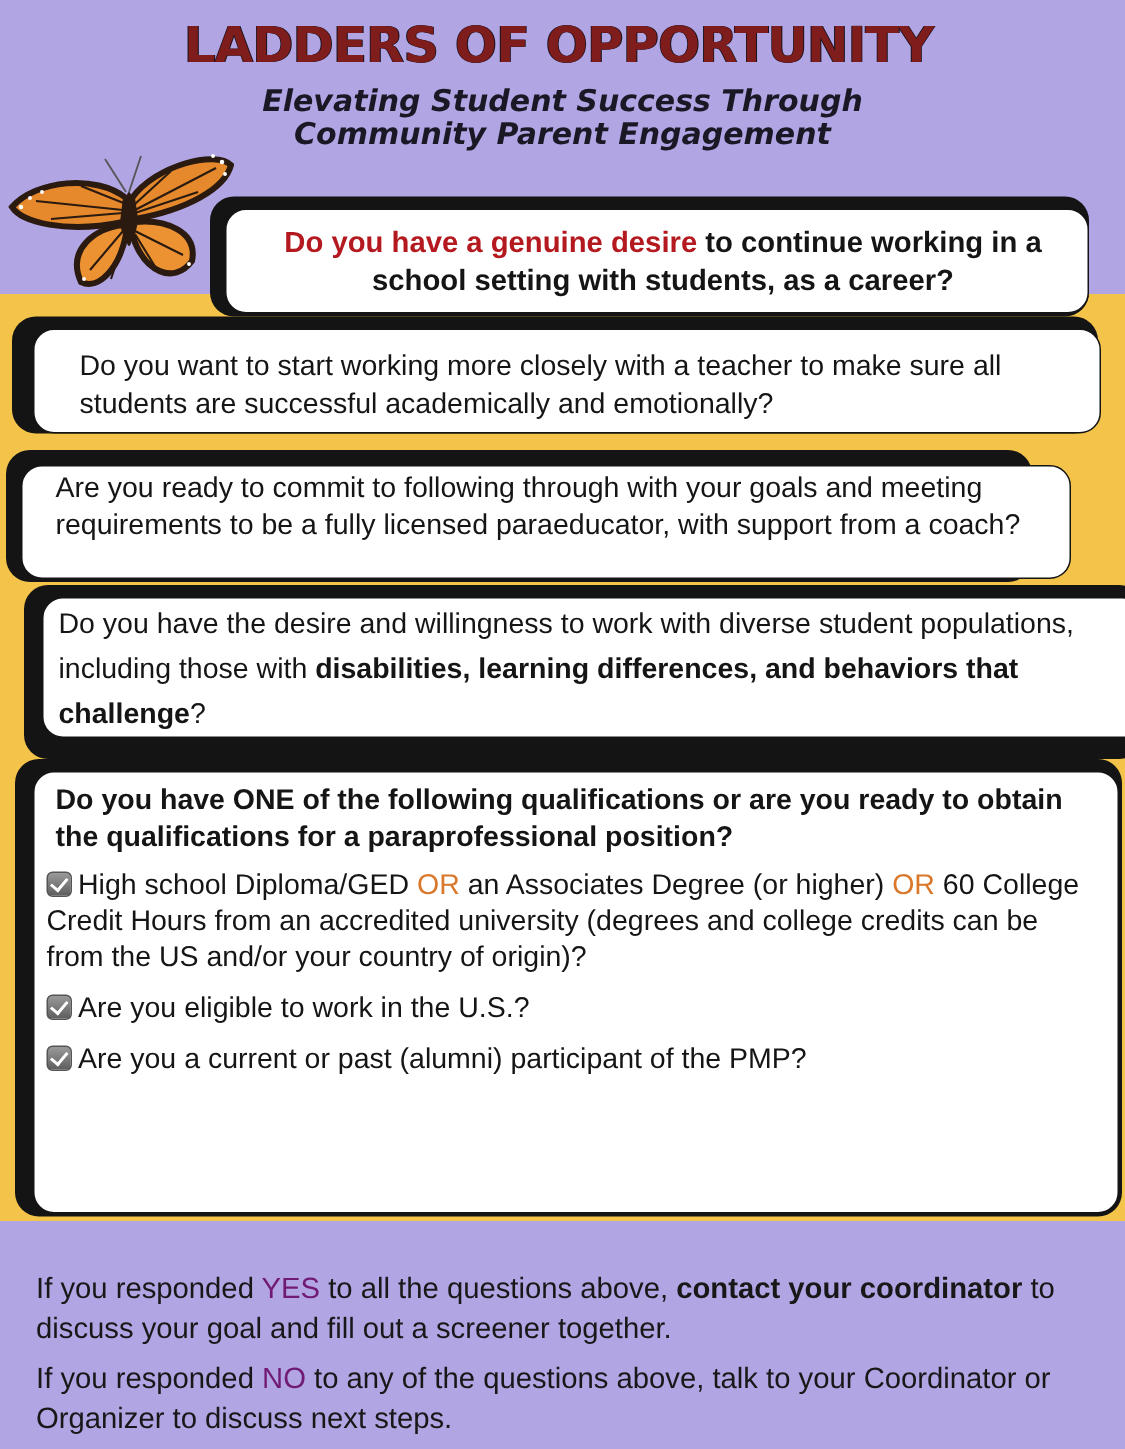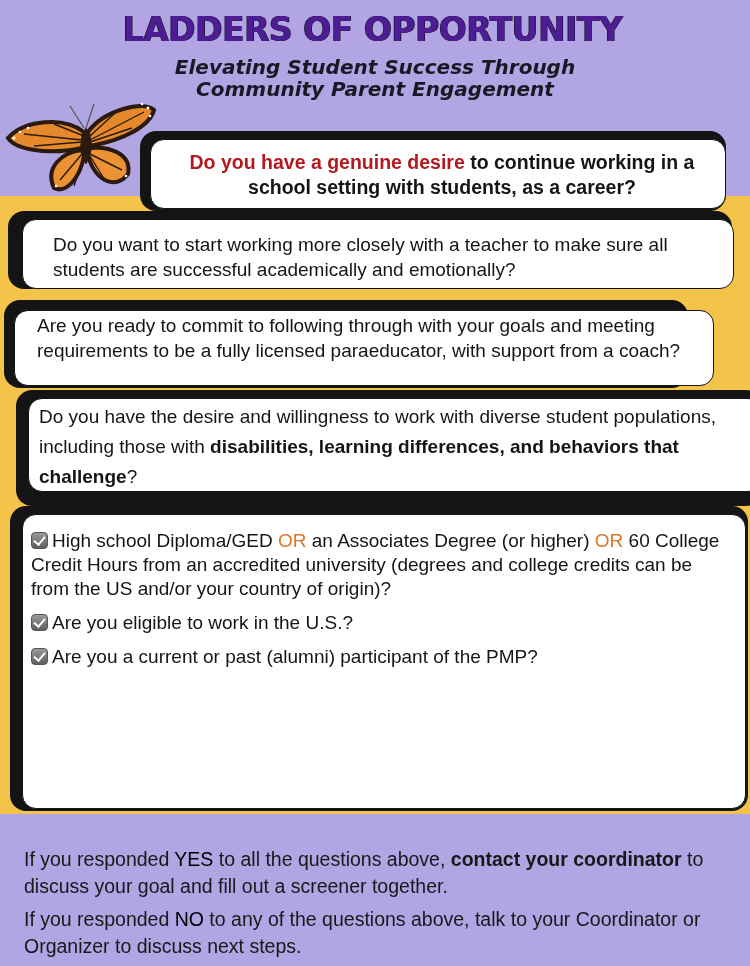--- a/index.html
+++ b/index.html
@@ -10,21 +10,21 @@
     background: #b1a5e3;
     color: #141414;
   }
   .band-yellow {
     position: absolute; left: 0; top: 196px; width: 750px; height: 618px;
     background: #f4c44a;
   }
   .title {
     position: absolute; top: 10px; left: 0; width: 745px; text-align: center;
     font-family: "DejaVu Sans", sans-serif; font-weight: 900; font-size: 33px;
-    letter-spacing: -0.5px; color: #4c1d95;
+    letter-spacing: -0.5px; color: #7f1d1d;
     text-shadow: 0.6px 0 0 #16131e, -0.6px 0 0 #16131e;
   }
   .subtitle {
     position: absolute; top: 56px; left: 0; width: 750px; text-align: center;
     font-family: "DejaVu Sans", sans-serif; font-style: italic; font-weight: bold;
     font-size: 20px; line-height: 22px; color: #1b1826;
   }
   .butterfly { position: absolute; left: 4px; top: 96px; width: 152px; height: 100px; }
 
   .card {
@@ -52,21 +52,21 @@
     background: linear-gradient(#9a9a9a, #5e5e5e);
     border: 1px solid #555; position: relative;
   }
   .check-icon::after {
     content: ""; position: absolute; left: 4px; top: 1px; width: 5px; height: 9px;
     border: solid #fff; border-width: 0 2.5px 2.5px 0; transform: rotate(40deg);
   }
   .footer { position: absolute; left: 24px; top: 846px; width: 700px;
     font-family: "Liberation Sans", sans-serif; font-size: 19.5px; line-height: 27px; color: #181818; }
   .footer p + p { margin-top: 6px; }
-  .white { color: #000000; }
+  .white { color: #701a75; }
 </style>
 </head>
 <body>
 
 <div class="band-yellow"></div>
 
 <h1 class="title">LADDERS OF OPPORTUNITY</h1>
 <div class="subtitle">
   <div>Elevating Student Success Through</div>
   <div>Community Parent Engagement</div>
@@ -121,20 +121,21 @@
 <div class="card" style="left:16px; top:390px; width:746px; height:116px;">
   <div class="inner" style="left:12px; top:8px; width:734px; height:94px; padding:3px 0 0 10px;">
     <div class="q-text" style="line-height:30px;">
       <span>Do you have the desire and willingness to work with diverse student populations, including those with </span><span class="b">disabilities, learning differences, and behaviors that challenge</span><span>?</span>
     </div>
   </div>
 </div>
 
 <div class="card" style="left:10px; top:506px; width:738px; height:305px;">
   <div class="inner" style="left:12px; top:8px; width:724px; height:295px; padding:6px 18px 0 8px;">
+    <div class="q-text b" style="padding-left:6px;">Do you have ONE of the following qualifications or are you ready to obtain the qualifications for a paraprofessional position?</div>
 
     <div class="check-row" style="margin-top:8px;">
       <span class="check-icon"></span><span>High school Diploma/GED </span><span class="orange">OR</span><span> an Associates Degree (or higher) </span><span class="orange">OR</span><span> 60 College Credit Hours from an accredited university (degrees and college credits can be from the US and/or your country of origin)?</span>
     </div>
 
 
     <div class="check-row">
       <span class="check-icon"></span><span>Are you eligible to work in the U.S.?</span>
     </div>
 

